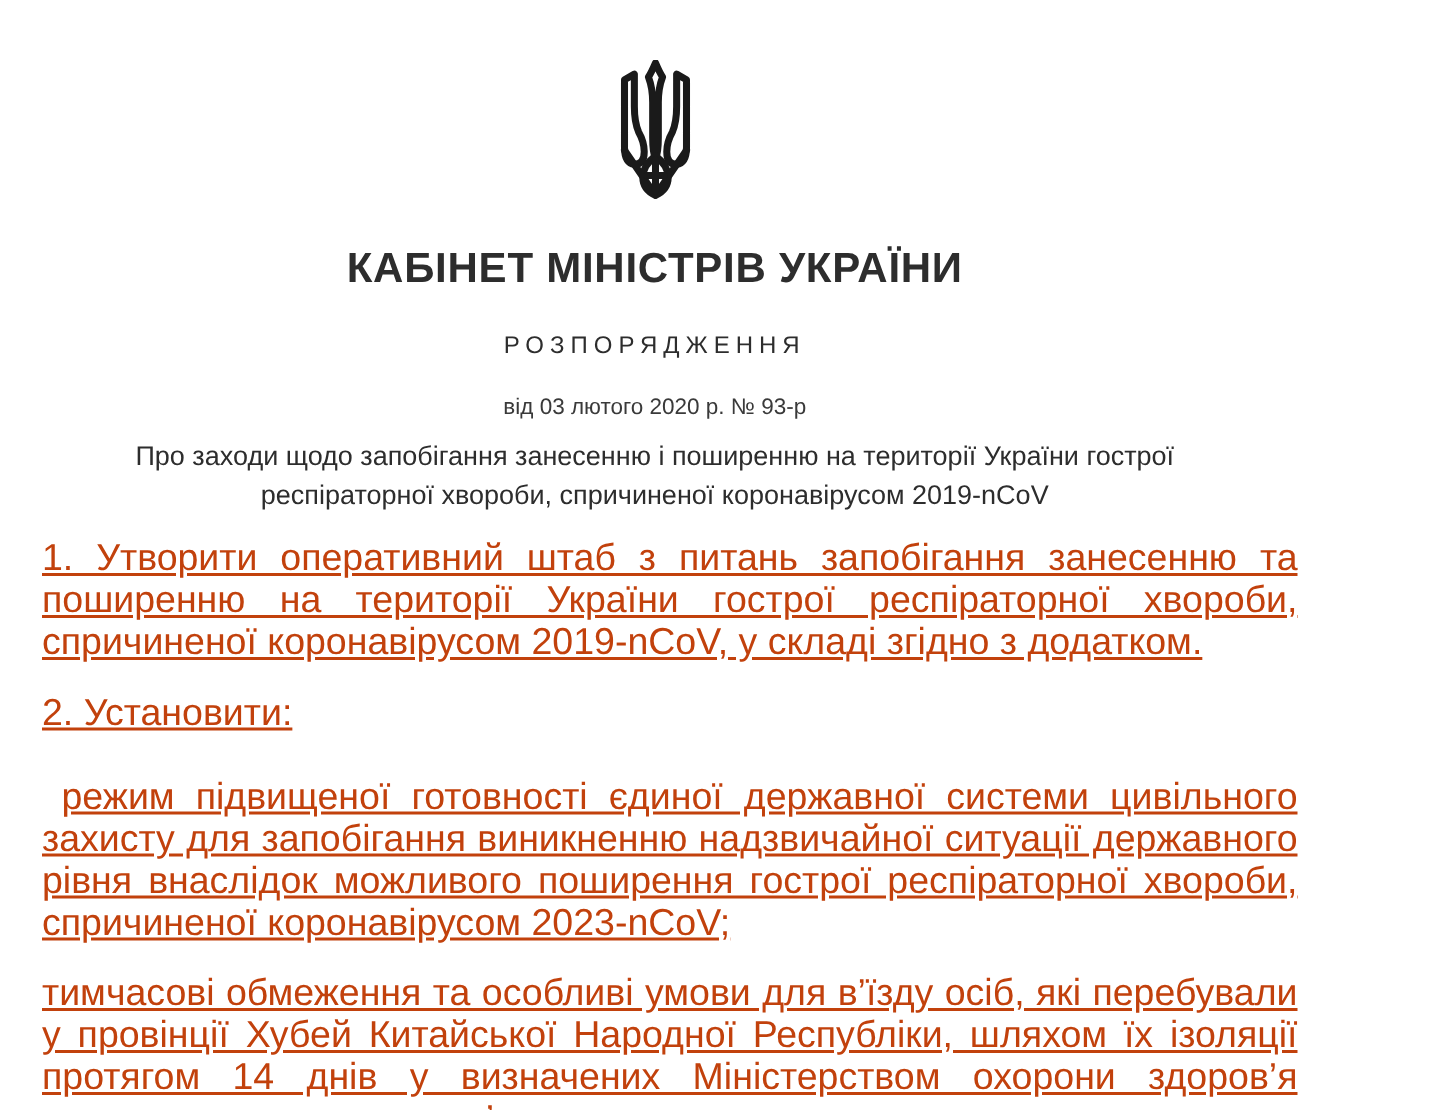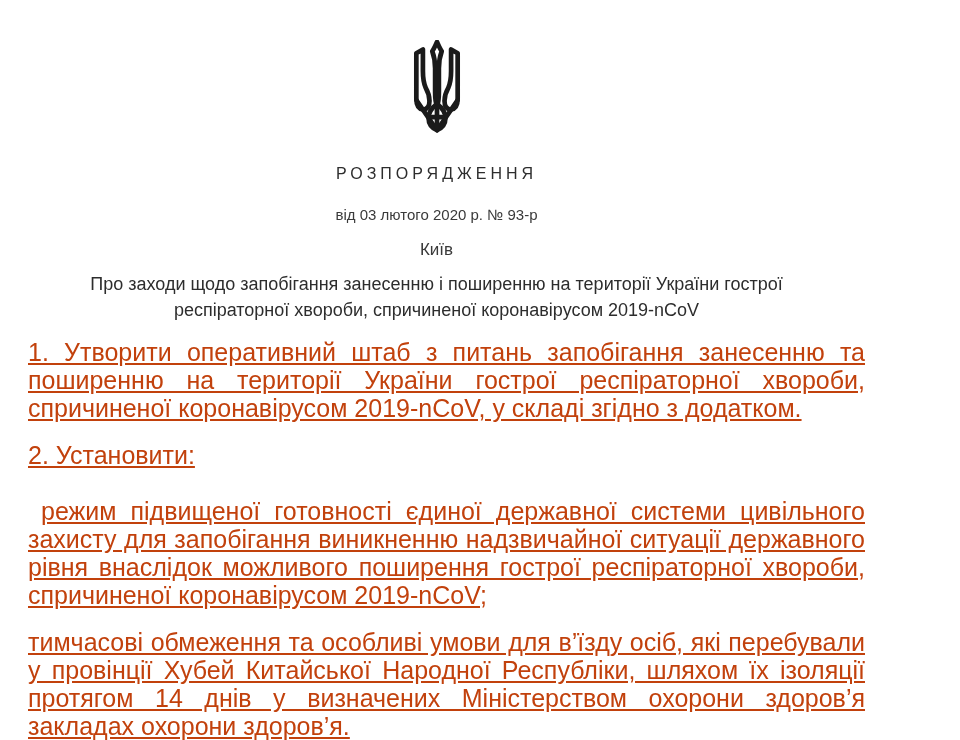--- a/index.html
+++ b/index.html
@@ -96,35 +96,35 @@
 
           <path d="M11 64 L33 96 L55 64"></path>
 
           <path d="M33 68 Q24 75 24 83 Q24 92 33 96 Q42 92 42 83 Q42 75 33 68 Z"></path>
           <path d="M33 71 V93"></path>
           <path d="M27 82 H39"></path>
         </g>
       </svg>
     </span>
 
+    <h1 class="institution">КАБІНЕТ МІНІСТРІВ УКРАЇНИ</h1>
 
     <div class="doc-type">РОЗПОРЯДЖЕННЯ</div>
 
     <div class="date-line">від 03 лютого 2020 р. № 93-р</div>
 
-    <div class="city">Київ</div>
 
     <div class="doc-title">
       <div>Про заходи щодо запобігання занесенню і поширенню на території України гострої</div>
       <div>респіраторної хвороби, спричиненої коронавірусом 2019-nCoV</div>
     </div>
 
   </header>
 
   <main class="doc-body">
     <p class="para">1. Утворити оперативний штаб з питань запобігання занесенню та поширенню на території України гострої респіраторної хвороби, спричиненої коронавірусом 2019-nCoV, у складі згідно з додатком.</p>
     <p class="para">2. Установити:</p>
-    <p class="para indent">режим підвищеної готовності єдиної державної системи цивільного захисту для запобігання виникненню надзвичайної ситуації державного рівня внаслідок можливого поширення гострої респіраторної хвороби, спричиненої коронавірусом 2019-nCoV;</p>
+    <p class="para indent">режим підвищеної готовності єдиної державної системи цивільного захисту для запобігання виникненню надзвичайної ситуації державного рівня внаслідок можливого поширення гострої респіраторної хвороби, спричиненої коронавірусом 2023-nCoV;</p>
     <p class="para">тимчасові обмеження та особливі умови для в’їзду осіб, які перебували у провінції Хубей Китайської Народної Республіки, шляхом їх ізоляції протягом 14 днів у визначених Міністерством охорони здоров’я закладах охорони здоров’я.</p>
 
   </main>
 
 </div>
 
 </body></html>

